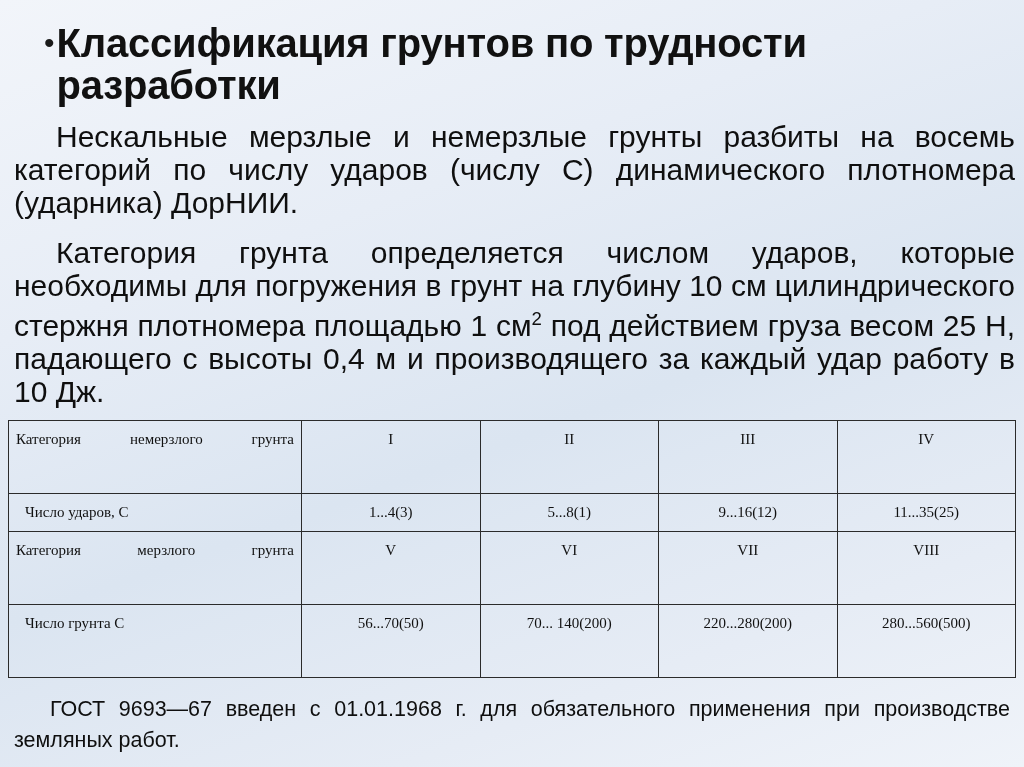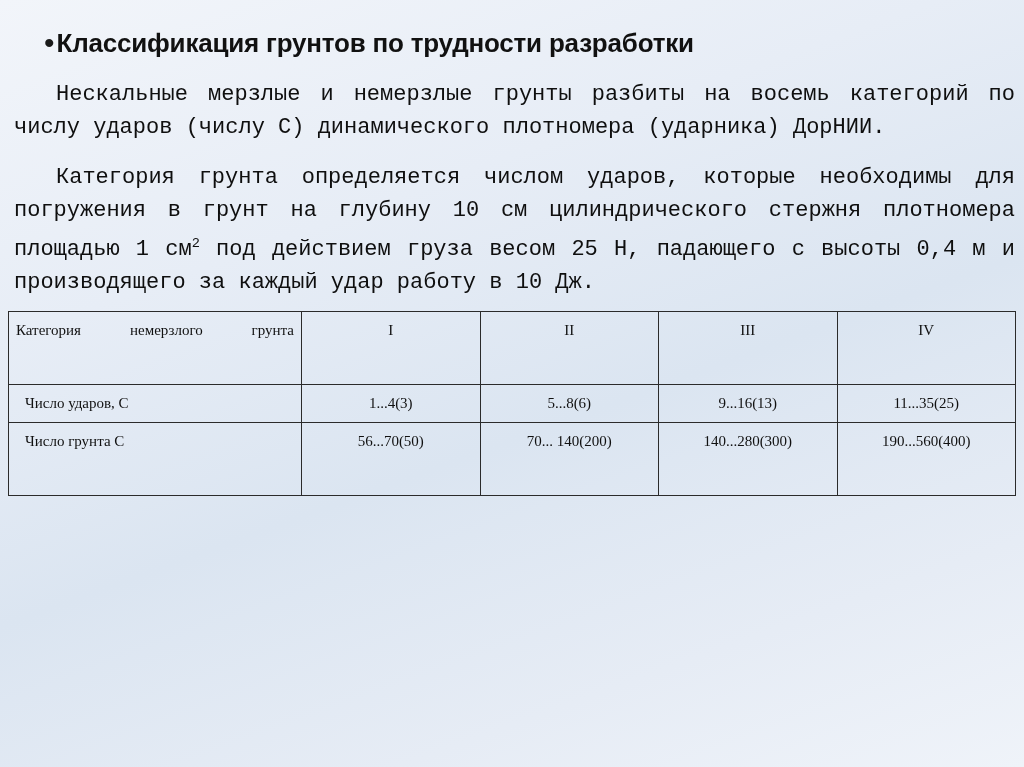--- a/index.html
+++ b/index.html
@@ -26,35 +26,33 @@
     align-items: flex-start;
     padding: 22px 30px 0 44px;
   }
   .bullet-dot {
     font-size: 30px;
     line-height: 42px;
     color: #1a1a1a;
     margin-right: 2px;
   }
   .slide-title {
-    font-size: 26px;
+    font-size: 40px;
     font-weight: bold;
     color: #111111;
     line-height: 42px;
     letter-spacing: -0.2px;
-    text-align: center;
   }
   .body-text {
     padding: 14px 9px 0 14px;
-    font-size: 22px;
+    font-size: 30px;
     line-height: 33px;
     color: #0f0f0f;
     text-align: justify;
     text-justify: inter-word;
-    font-family: Liberation Mono, monospace;
   }
   .para {
     margin: 0 0 0 0;
     text-indent: 42px;
   }
   .para + .para {
     margin-top: 17px;
   }
   sup {
     font-size: 0.62em;
@@ -123,28 +121,38 @@
       <tr class="row-tall">
         <td class="label-cell">Категория немерзлого грунта</td>
         <td class="val">I</td>
         <td class="val">II</td>
         <td class="val">III</td>
         <td class="val">IV</td>
       </tr>
       <tr>
         <td class="label-cell nojust">Число ударов, С</td>
         <td class="val">1...4(3)</td>
-        <td class="val">5...8(6)</td>
-        <td class="val">9...16(13)</td>
+        <td class="val">5...8(1)</td>
+        <td class="val">9...16(12)</td>
         <td class="val">11...35(25)</td>
+      </tr>
+      <tr class="row-tall">
+        <td class="label-cell">Категория мерзлого грунта</td>
+        <td class="val">V</td>
+        <td class="val">VI</td>
+        <td class="val">VII</td>
+        <td class="val">VIII</td>
       </tr>
       <tr class="row-tall">
         <td class="label-cell nojust">Число грунта С</td>
         <td class="val">56...70(50)</td>
         <td class="val">70... 140(200)</td>
-        <td class="val">140...280(300)</td>
-        <td class="val">190...560(400)</td>
+        <td class="val">220...280(200)</td>
+        <td class="val">280...560(500)</td>
       </tr>
     </tbody>
   </table>
 
+  <div class="footer-text">
+    <p class="p">ГОСТ 9693—67 введен с 01.01.1968 г. для обязательного применения при производстве земляных работ.</p>
+  </div>
 
 </div>
 
 </body></html>

